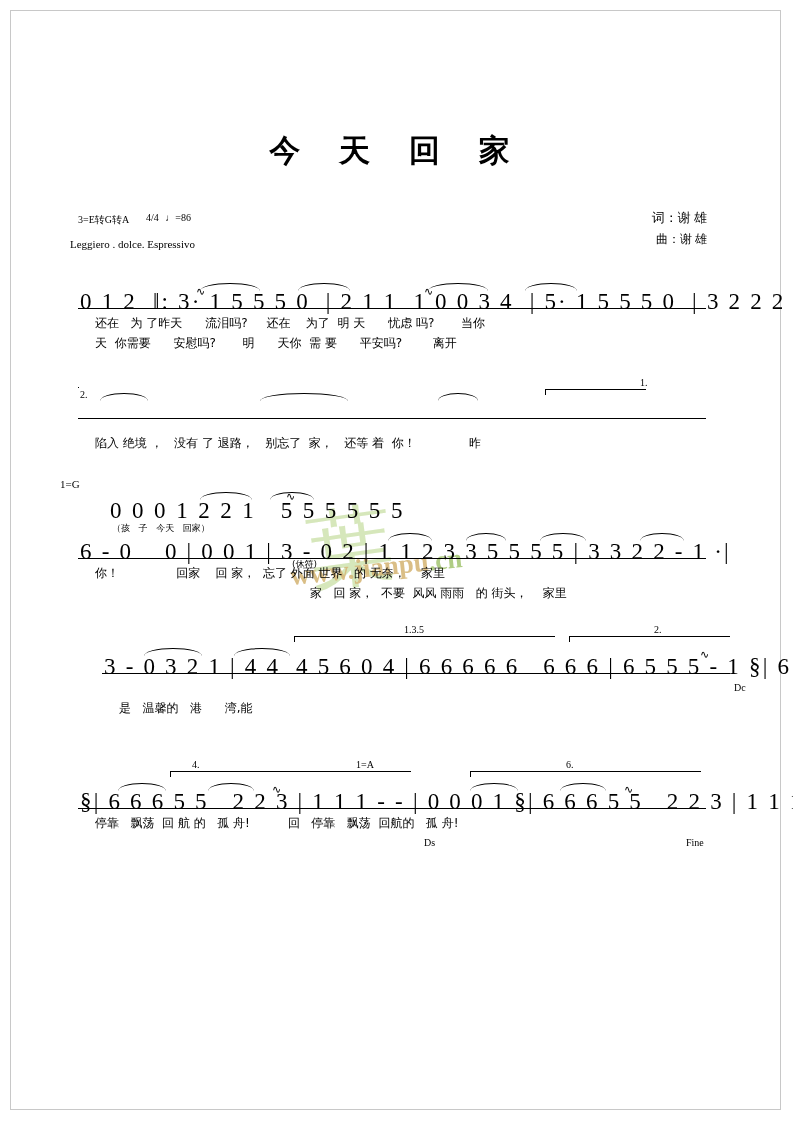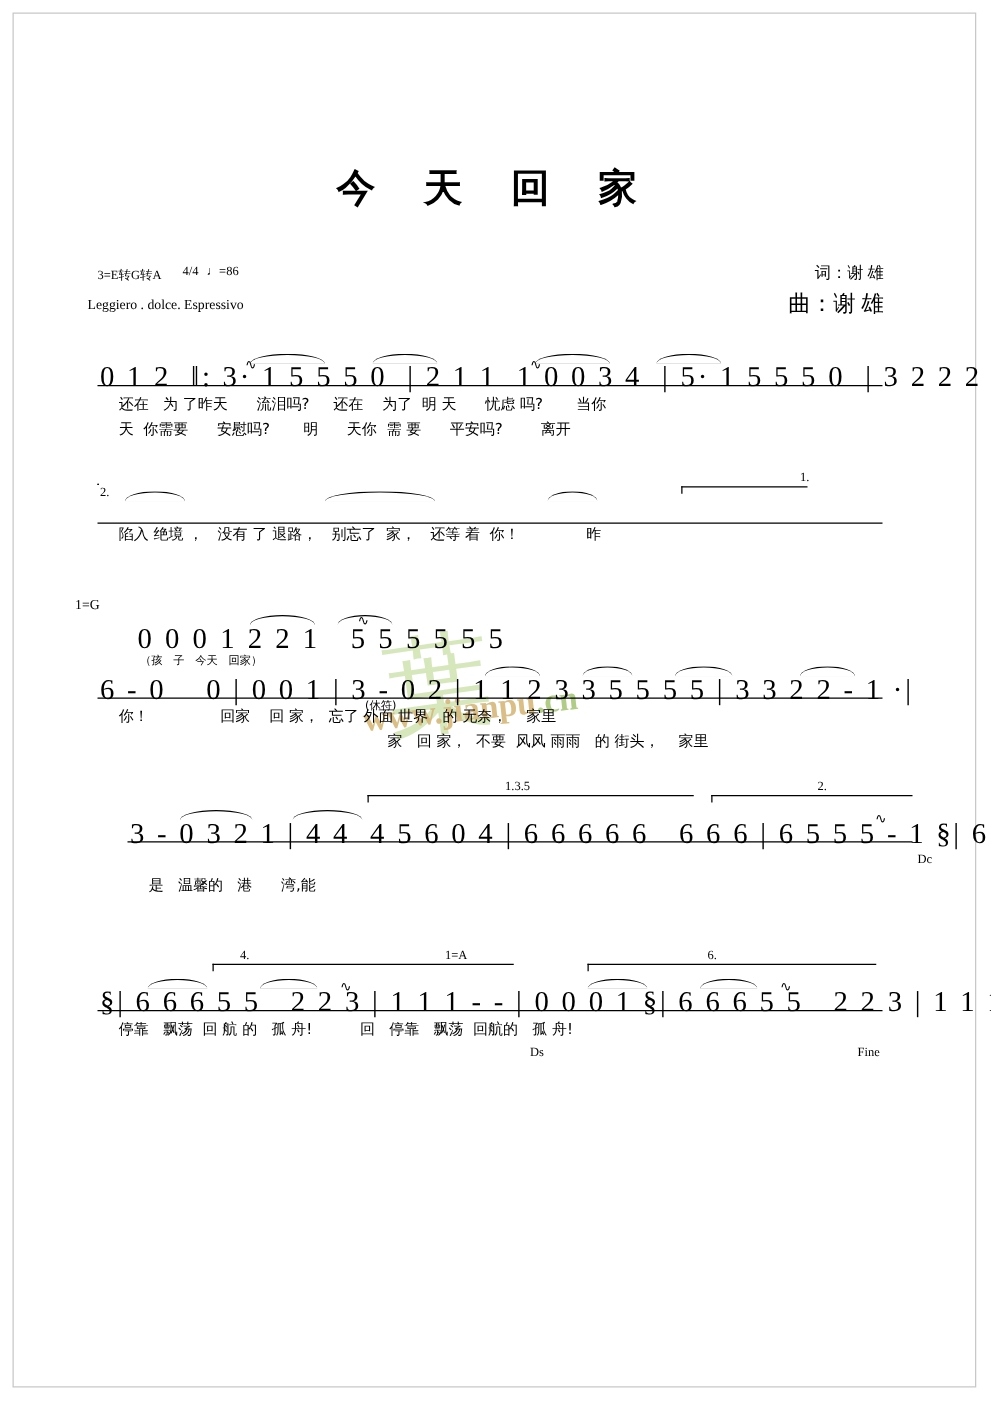--- a/index.html
+++ b/index.html
@@ -74,21 +74,21 @@
     position: absolute;
     right: 86px;
     top: 209px;
     font-size: 13px;
     white-space: nowrap;
   }
   .credit-music {
     position: absolute;
     right: 86px;
     top: 231px;
-    font-size: 18px;
+    font-size: 12px;
     white-space: nowrap;
   }
 
   
   .watermark {
     position: absolute;
     left: 290px;
     top: 490px;
     width: 260px;
     height: 130px;
@@ -212,21 +212,21 @@
 
   <div class="system" style="top:395px; height:70px;">
     <div class="line-rule" style="left:78px; top:23px; width:628px;"></div>
     <div class="bracket" style="left:78px; top:-8px; width:0px; border-right:none; height:0;"></div>
     <div class="bracket" style="left:545px; top:-6px; width:100px; border-right:none;"></div>
     <div class="mark" style="left:640px; top:-18px;">1.</div>
     <div class="mark" style="left:80px; top:-6px;">2.</div>
     <div class="slur" style="left:100px; top:-2px; width:48px;"></div>
     <div class="slur" style="left:260px; top:-2px; width:88px;"></div>
     <div class="slur" style="left:438px; top:-2px; width:40px;"></div>
-    <div class="lyric-row" style="left:95px; top:24px;">陷入 绝境 ，   没有 了 退路，   别忘了  家，   还等 着  你！              昨</div>
+    <div class="lyric-row" style="left:95px; top:40px;">陷入 绝境 ，   没有 了 退路，   别忘了  家，   还等 着  你！              昨</div>
   </div>
 
   <div class="system" style="top:480px; height:48px;">
     <div class="mark" style="left:60px; top:-2px; font-size:11px;">1=G</div>
     <div class="slur" style="left:200px; top:12px; width:52px;"></div>
     <div class="slur" style="left:270px; top:12px; width:44px;"></div>
     <div class="orn" style="left:286px; top:10px;">∿</div>
     <div class="notes-row" style="left:110px; top:18px; letter-spacing:2.4px;">0 0 0 1 2 2 1   5 5 5 5 5 5</div>
     <div class="tiny-cn" style="left:112px; top:42px;">（孩   子   今天   回家）</div>
     <div class="tiny-cn" style="left:292px; top:32px;margin-top:46px;">(休符)</div>

